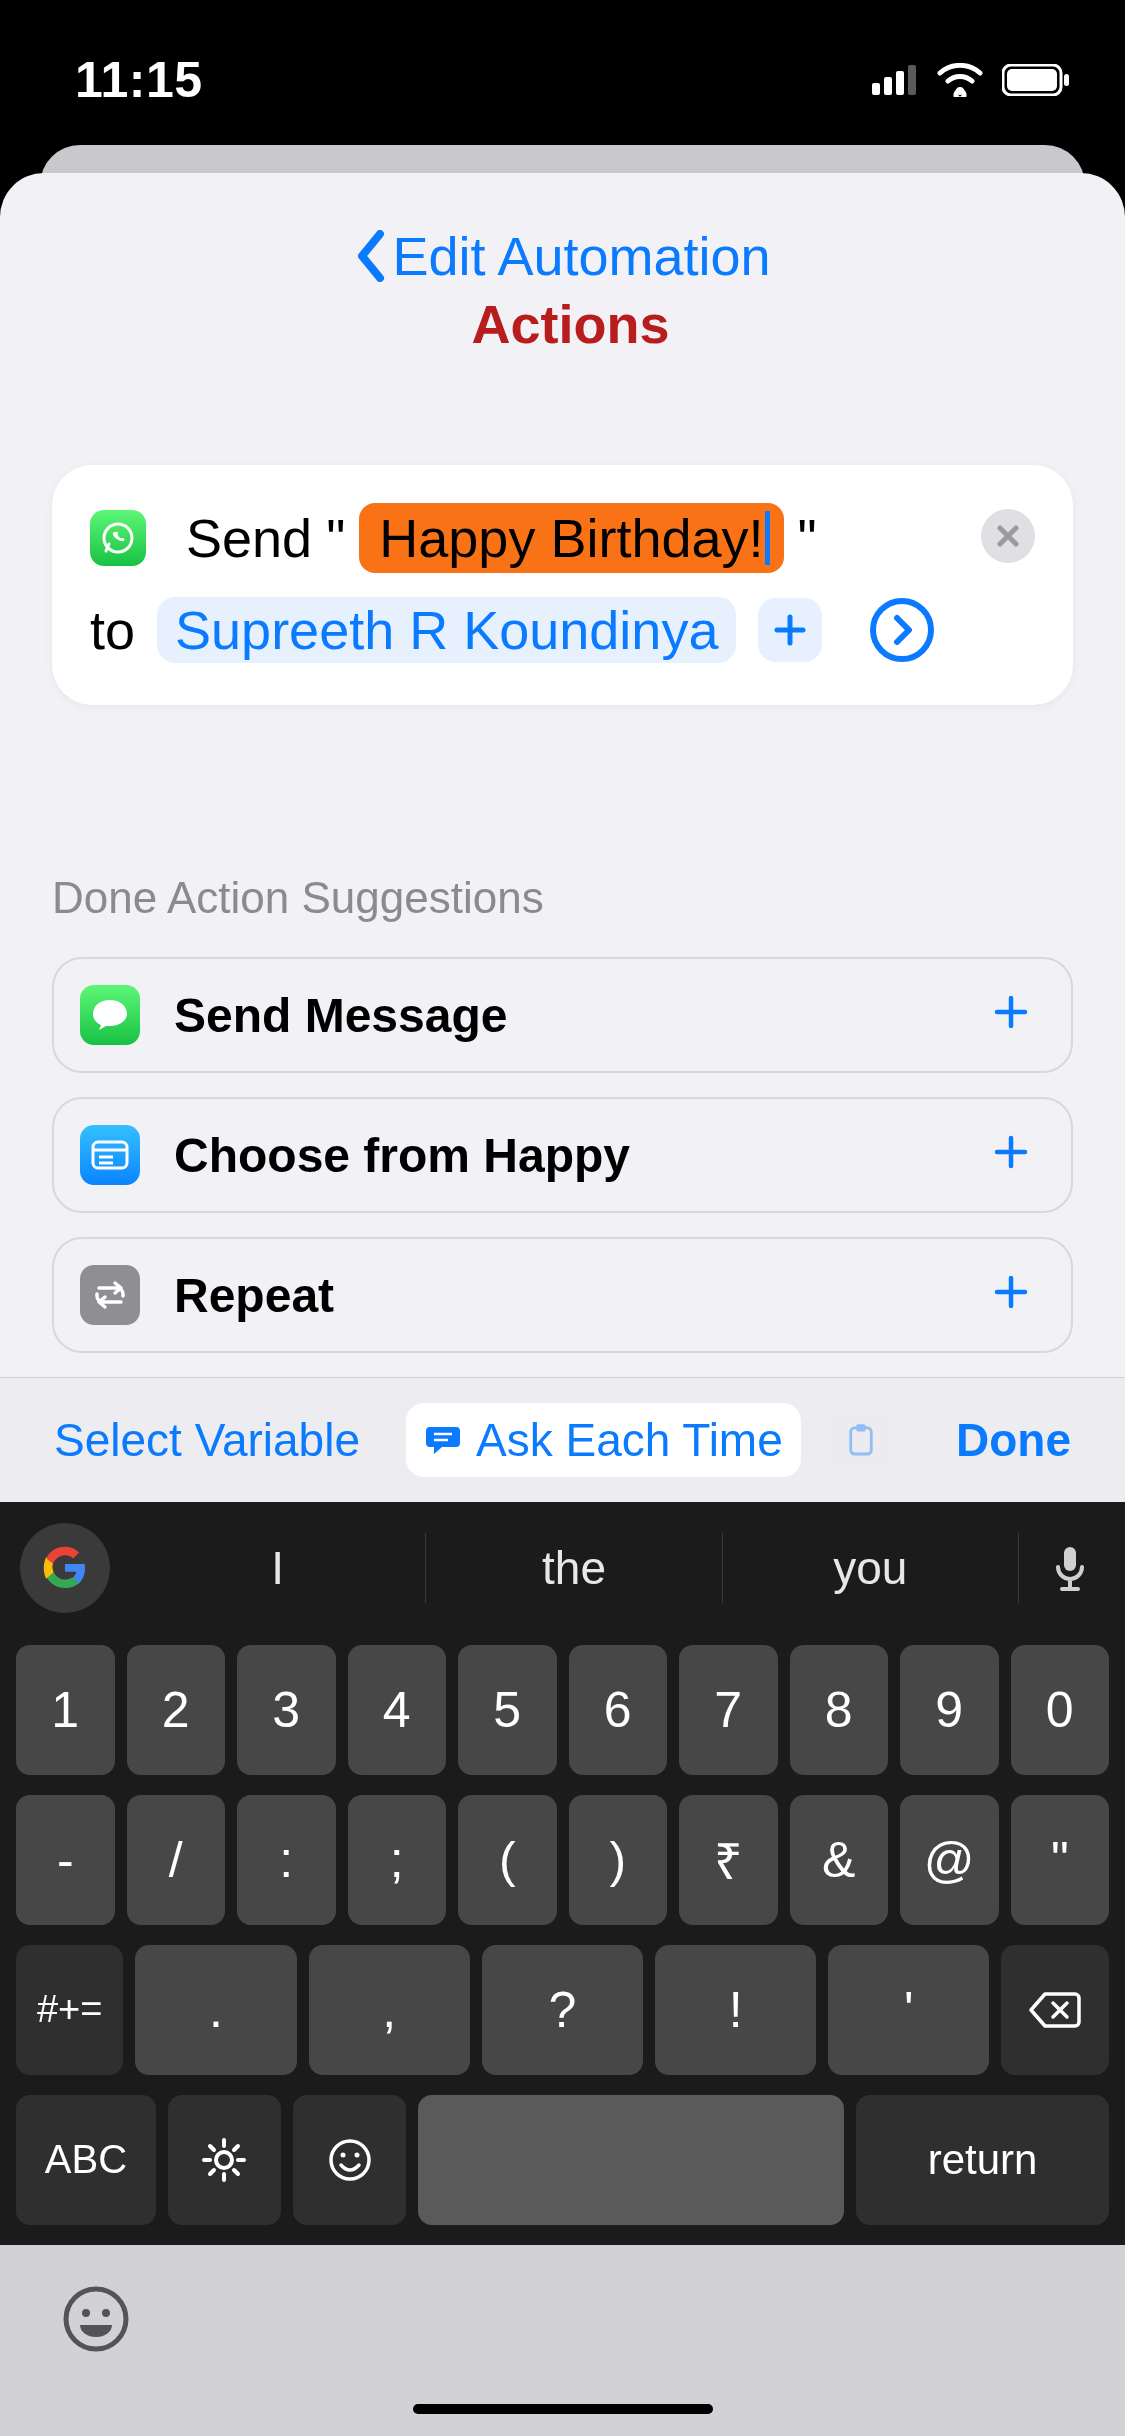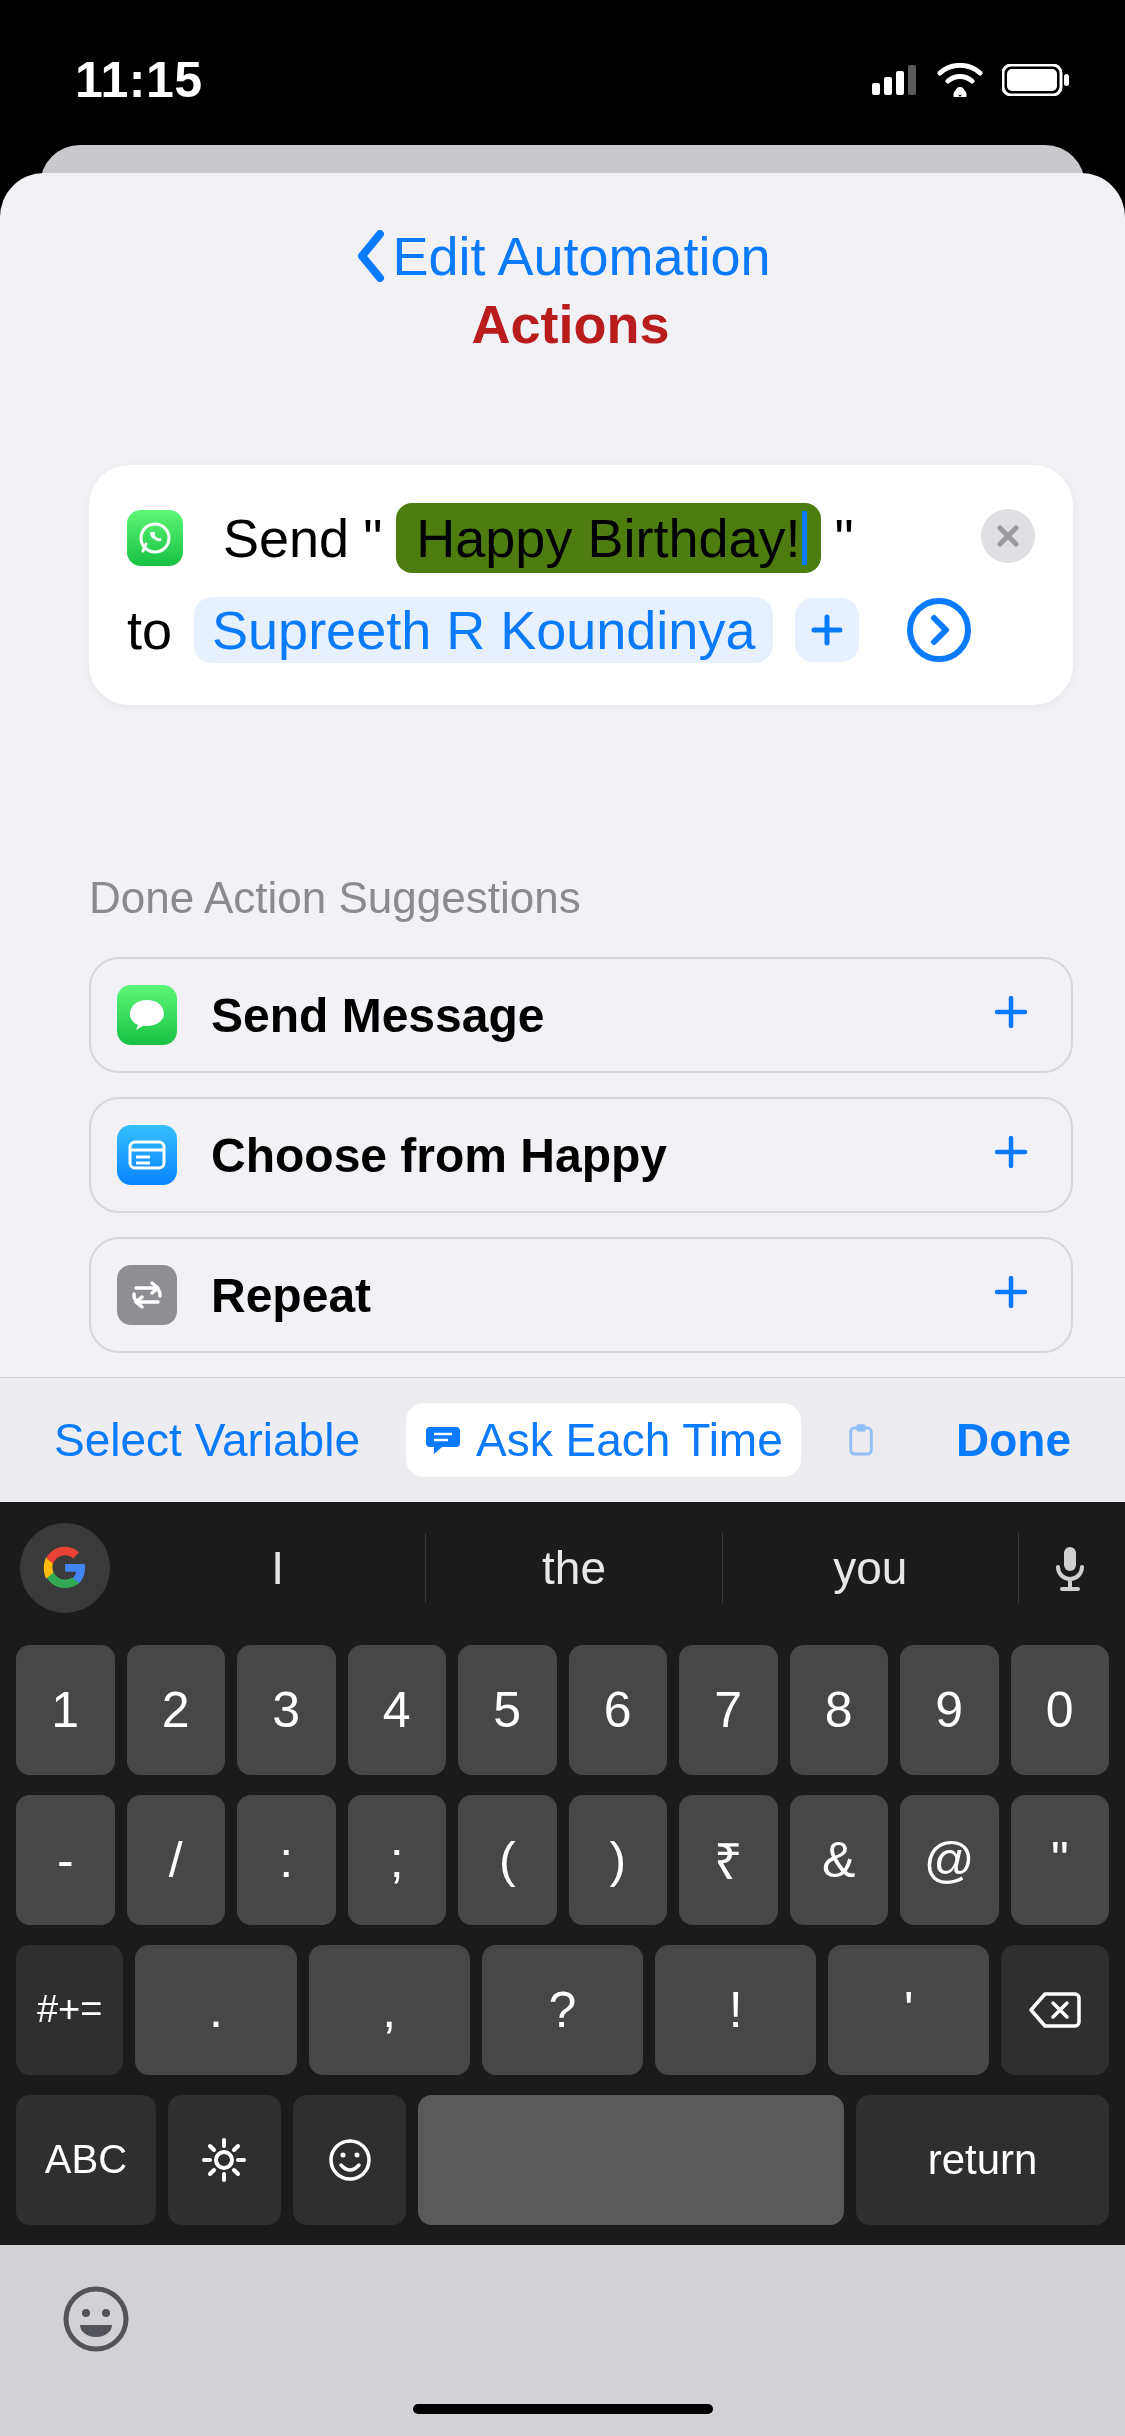--- a/index.html
+++ b/index.html
@@ -18,27 +18,27 @@
 .sheet { position: absolute; top: 173px; left: 0; right: 0; bottom: 0; background: #f1f1f6; border-radius: 44px 44px 0 0; display: flex; flex-direction: column; }
 
 
 .nav { display: flex; align-items: center; gap: 6px; padding: 52px 30px 0 30px; flex-direction: column; }
 .nav .back { display: flex; align-items: center; gap: 6px; color: #0a7aff; font-size: 54px; font-weight: 400; }
 .nav .back svg { flex: none; }
 .nav .backlabel { color: #0a7aff; }
 .nav .title { color: #b91c1c; font-weight: 600; font-size: 54px; margin-left: 16px; }
 
 
-.content { padding: 0 52px; flex: 1; margin-left: 37px; }
+.content { padding: 0 52px; flex: 1; }
 
 
 .actioncard { margin-top: 110px; background: #fff; border-radius: 40px; padding: 38px 38px 42px 38px; box-shadow: 0 2px 10px rgba(0,0,0,0.05); position: relative; }
 .actioncard .line1 { display: flex; align-items: center; flex-wrap: wrap; font-size: 54px; gap: 14px; }
 .whatsapp { width: 56px; height: 56px; border-radius: 14px; background: linear-gradient(180deg,#5df777 0%, #18c143 100%); display:flex; align-items:center; justify-content:center; flex: none; margin-right: 26px; }
-.token { background: #4d7c0f; border-radius: 16px; padding: 0 20px; display: inline-flex; align-items: center; height: 70px; position: relative; }
+.token { background: #f97316; border-radius: 16px; padding: 0 20px; display: inline-flex; align-items: center; height: 70px; position: relative; }
 .token .cursor { position: absolute; right: 14px; top: 8px; bottom: 8px; width: 5px; background: #0a7aff; }
 .clearbtn { width: 54px; height: 54px; border-radius: 50%; background: #e0e0e4; display:flex; align-items:center; justify-content:center; position: absolute; right: 38px; top: 44px; }
 .actioncard .line2 { margin-top: 24px; display: flex; align-items: center; font-size: 54px; gap: 22px; }
 .recipient { color: #0a7aff; background: #e7f1fe; border-radius: 18px; padding: 2px 18px; }
 .plusbtn { width: 64px; height: 64px; border-radius: 18px; background: #e7f0fe; display: inline-flex; align-items:center; justify-content:center; }
 .discl { width: 64px; height: 64px; border-radius: 50%; border: 6px solid #0a7aff; display:inline-flex; align-items:center; justify-content:center; margin-left: 26px; }
 
 
 .sect-label { font-size: 44px; color: #8a8a8f; margin-top: 168px; margin-bottom: 34px; font-weight: 400; }
 .sugrow { background: #f1f1f6; border: 2px solid #d7d7dc; border-radius: 30px; height: 116px; display: flex; align-items: center; padding: 0 40px 0 26px; margin-bottom: 24px; }

